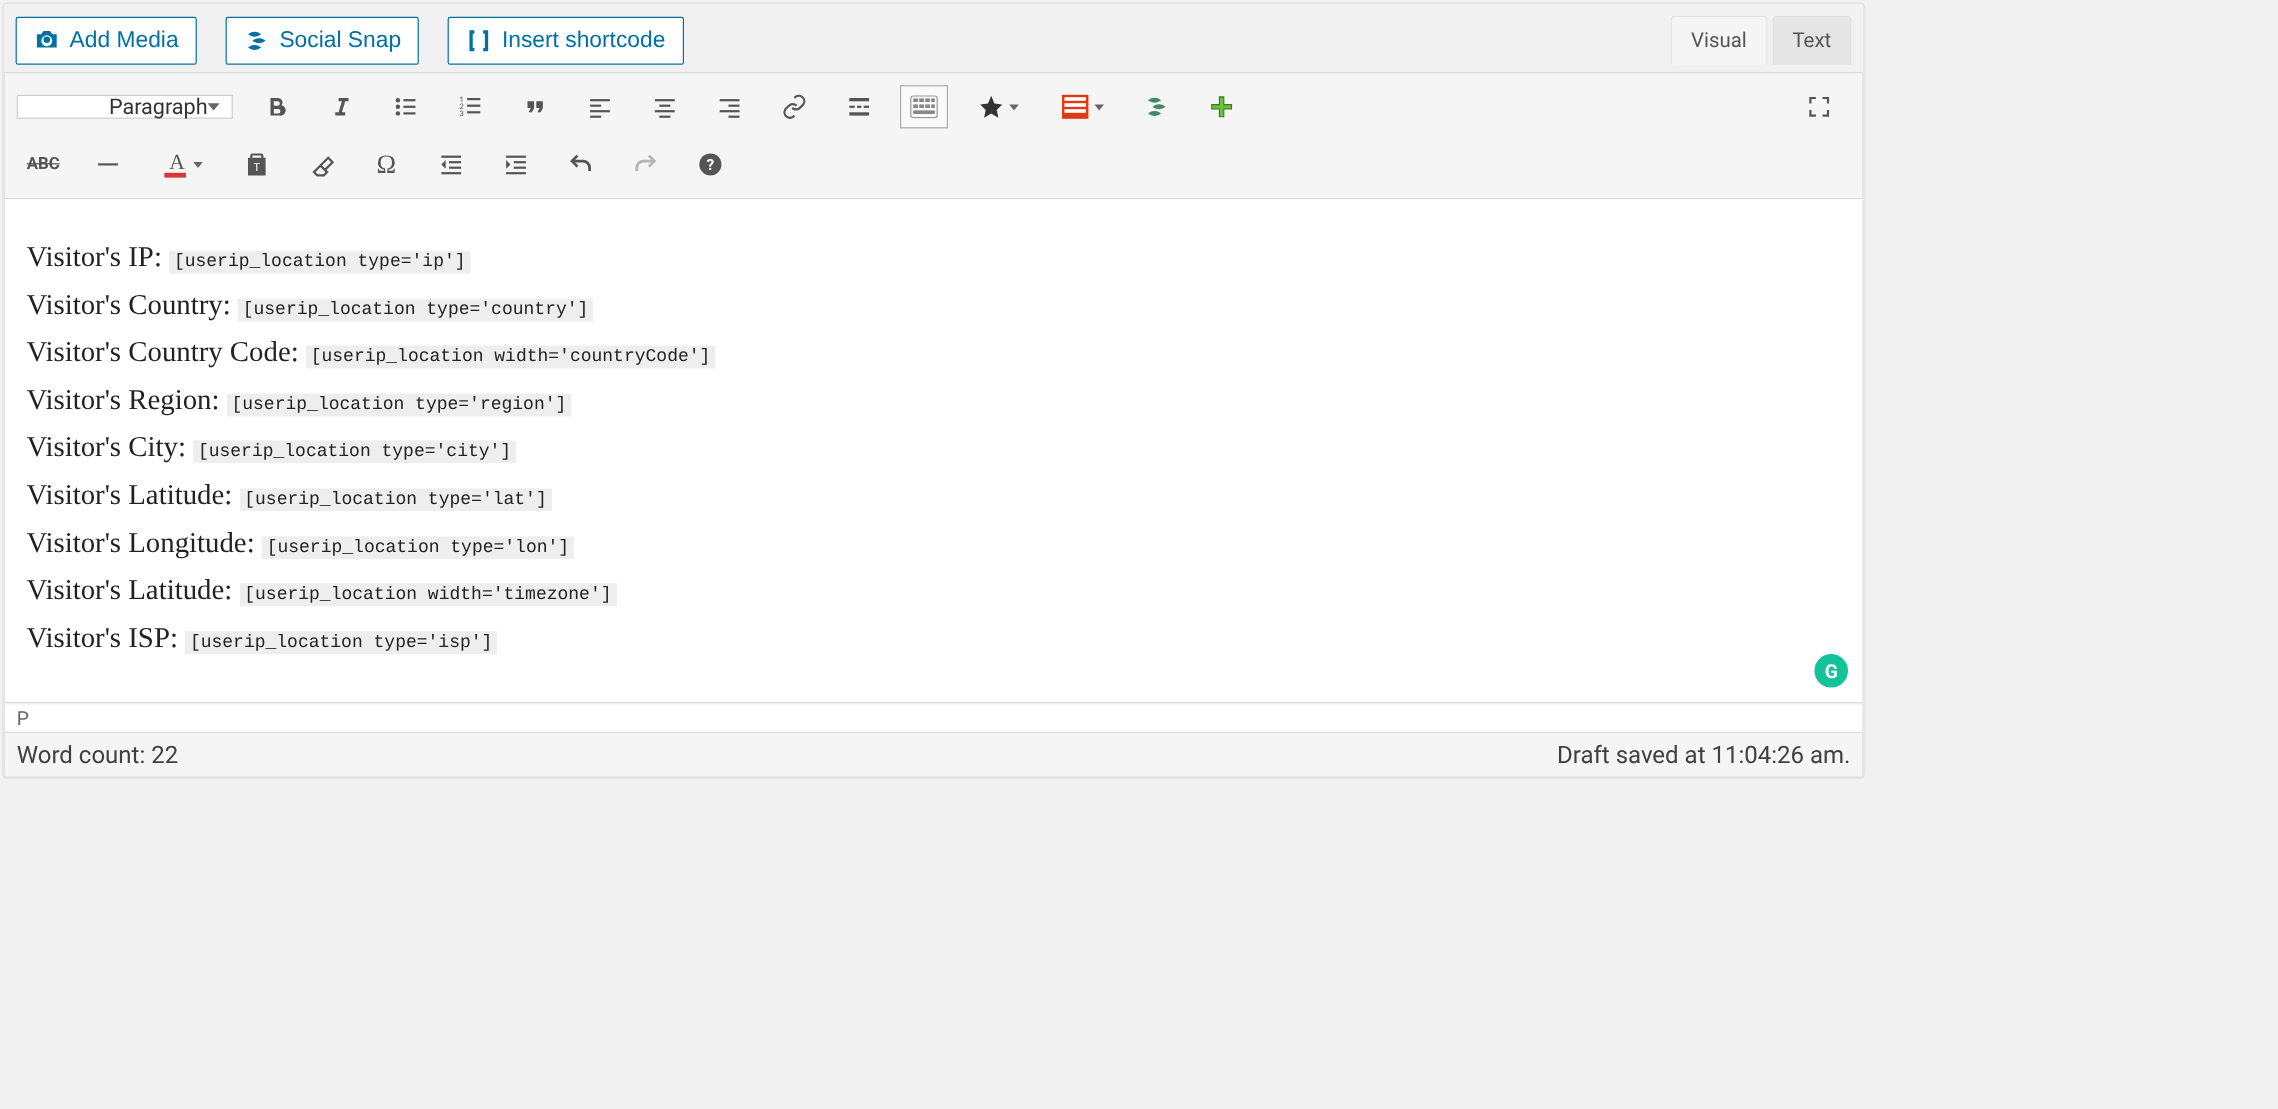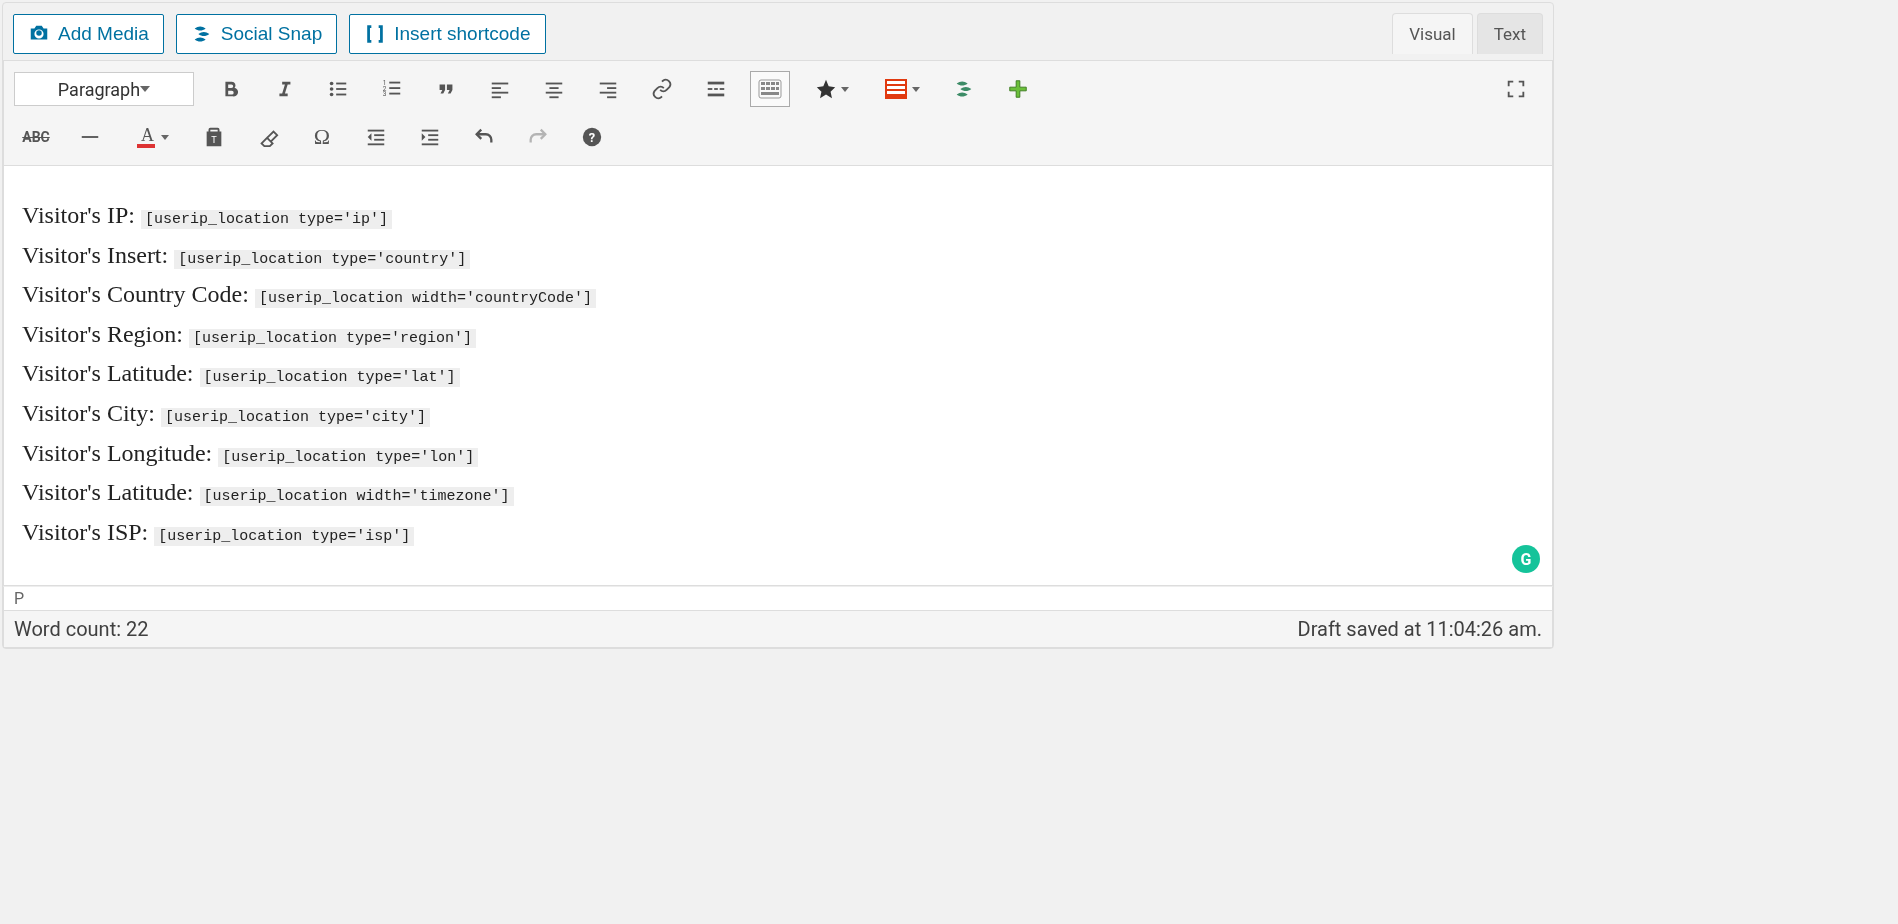--- a/index.html
+++ b/index.html
@@ -12,21 +12,21 @@
   }
   .editor-wrap {
     background: #f1f1f1;
     border: 1px solid #ddd;
     border-radius: 4px;
   }
   .top-bar {
     display: flex;
     align-items: center;
     padding: 10px 10px 0 10px;
-    gap: 12px;
+    gap: 24px;
   }
   .action-btn {
     display: inline-flex;
     align-items: center;
     gap: 8px;
     background: #fff;
     border: 1px solid #0071a1;
     color: #0071a1;
     border-radius: 2px;
     padding: 6px 14px;
@@ -65,25 +65,25 @@
   .toolbar-row {
     display: flex;
     align-items: center;
     gap: 2px;
     padding: 6px 4px;
     flex-wrap: wrap;
   }
   .format-select {
     display: flex;
     align-items: center;
-    justify-content: center;
+    justify-content: flex-end;
     background: #fff;
     border: 1px solid #ccc;
     width: 180px;
-    height: 34px;
+    height: 20px;
     padding: 0 10px;
     font-size: 18px;
     color: #333;
     margin-right: 8px;
     cursor: pointer;
   }
   .format-select .caret {
     width: 0; height: 0;
     border-left: 5px solid transparent;
     border-right: 5px solid transparent;
@@ -452,25 +452,25 @@
               <circle cx="12" cy="12" r="10" fill="#555"></circle>
               <text x="8.5" y="17" font-size="14" fill="#fff" font-weight="bold">?</text>
             </svg>
           </span>
       </div>
     </div>
   </div>
 
   <div class="content-area" id="content">
       <p><span>Visitor's IP: </span><code>[userip_location type='ip']</code></p>
-      <p><span>Visitor's Insert: </span><code>[userip_location type='country']</code></p>
+      <p><span>Visitor's Country: </span><code>[userip_location type='country']</code></p>
       <p><span>Visitor's Country Code: </span><code>[userip_location width='countryCode']</code></p>
       <p><span>Visitor's Region: </span><code>[userip_location type='region']</code></p>
+      <p><span>Visitor's City: </span><code>[userip_location type='city']</code></p>
       <p><span>Visitor's Latitude: </span><code>[userip_location type='lat']</code></p>
-      <p><span>Visitor's City: </span><code>[userip_location type='city']</code></p>
       <p><span>Visitor's Longitude: </span><code>[userip_location type='lon']</code></p>
       <p><span>Visitor's Latitude: </span><code>[userip_location width='timezone']</code></p>
       <p><span>Visitor's ISP: </span><code>[userip_location type='isp']</code></p>
       <div class="grammarly-badge">G</div>
     </div>
 
   <div class="path-bar">P</div>
 
   <div class="status-bar">
     <span>Word count: 22</span>

